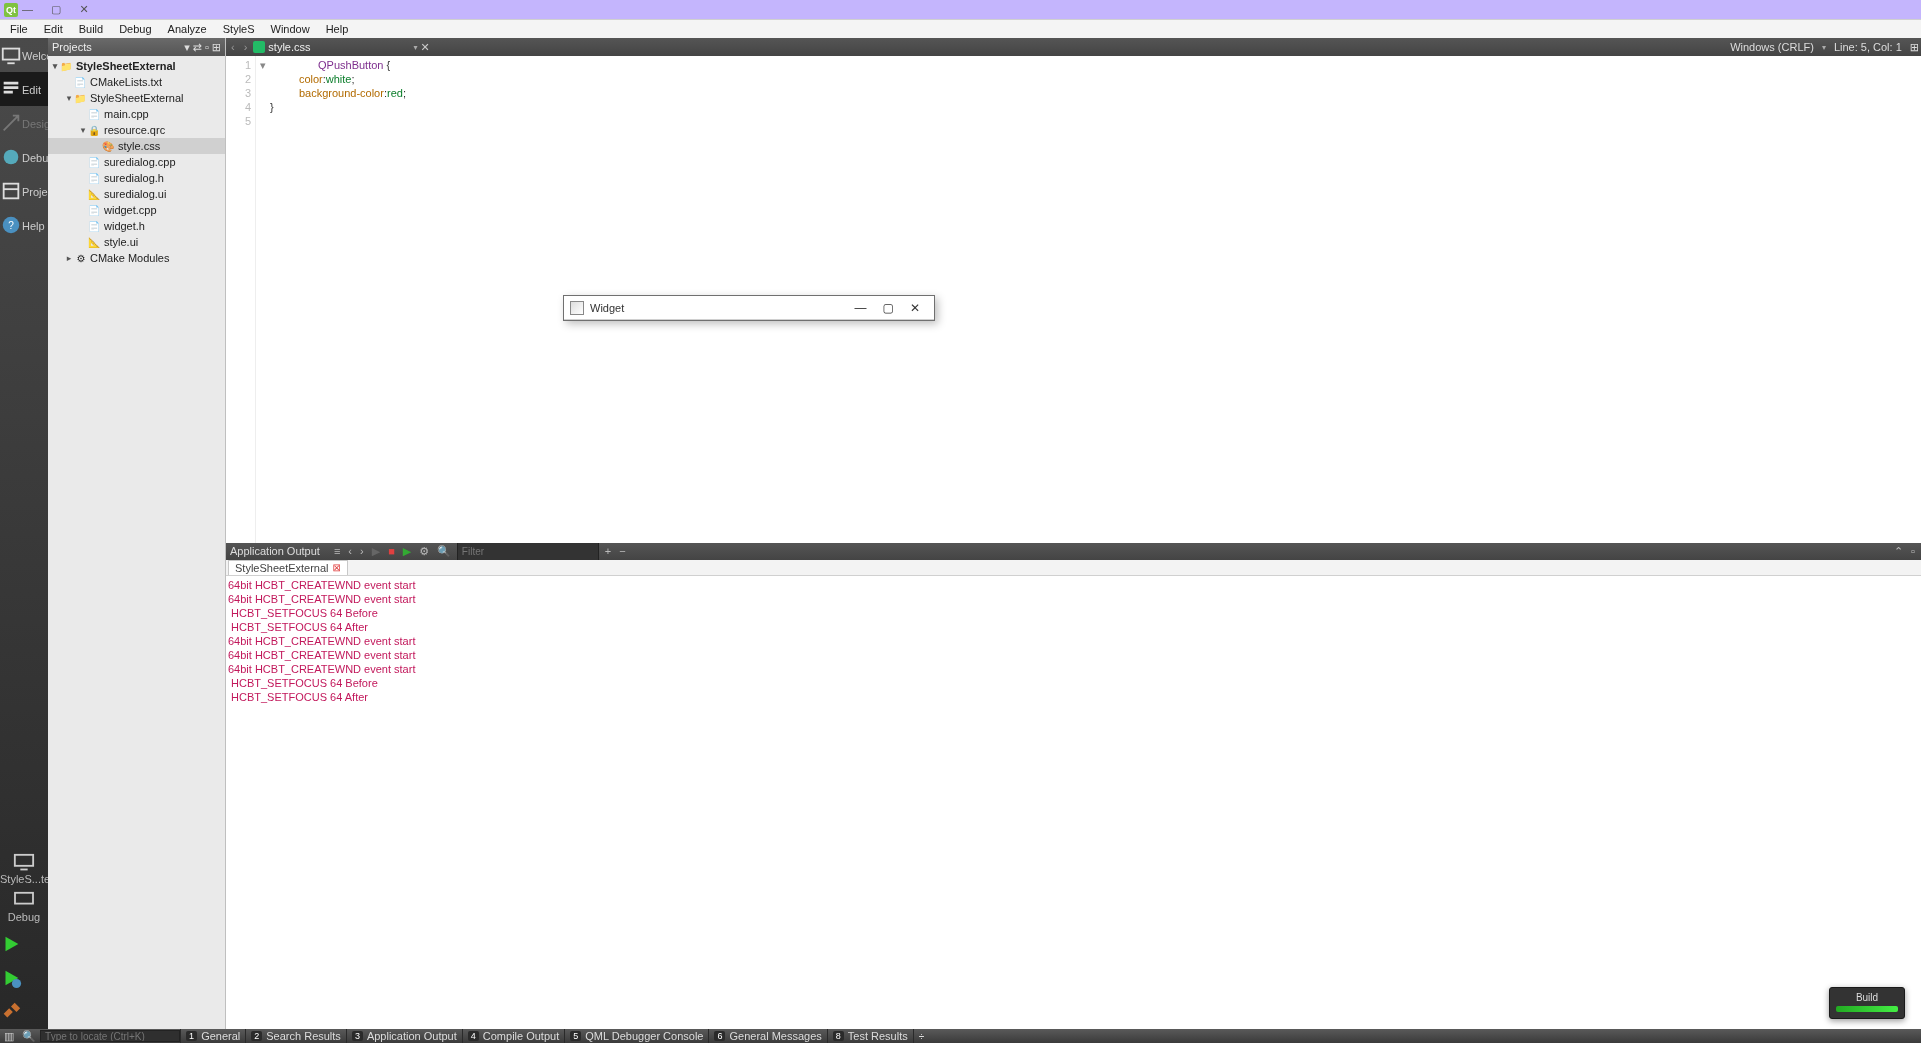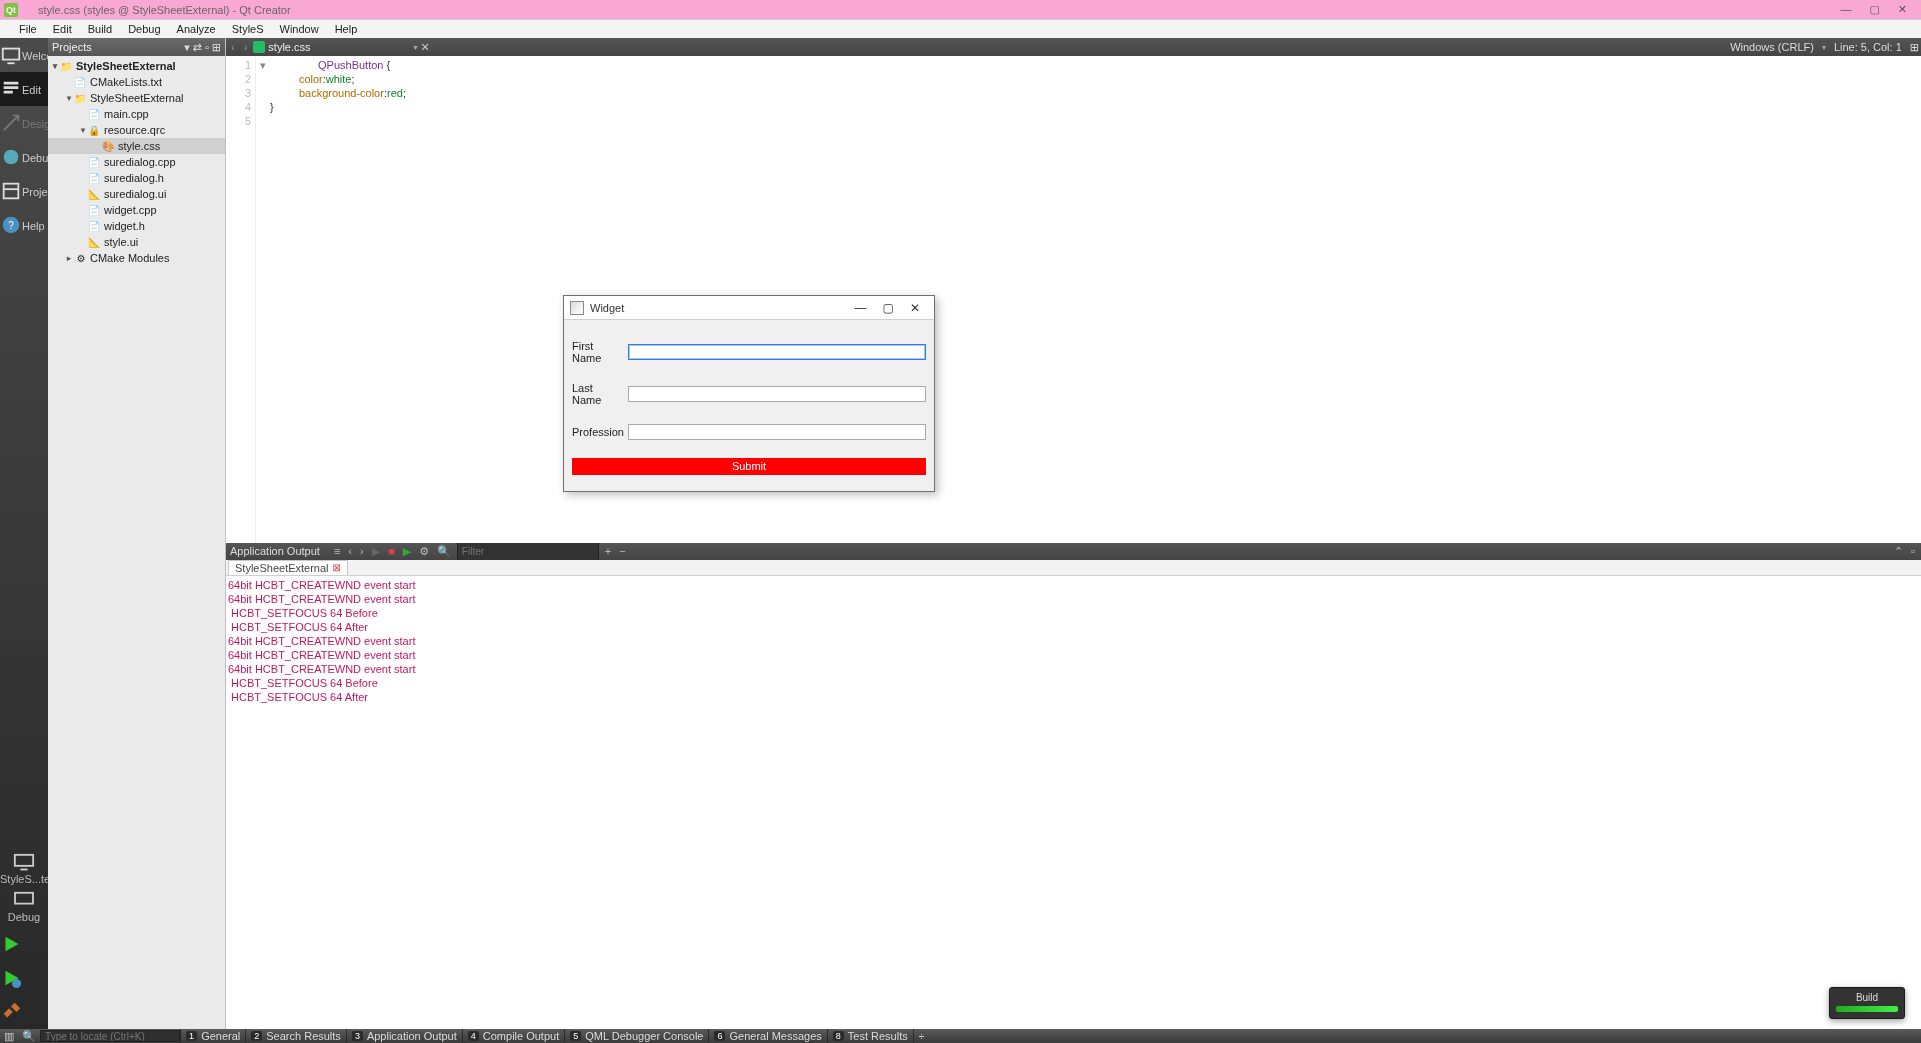--- a/index.html
+++ b/index.html
@@ -1,24 +1,24 @@
 <!DOCTYPE html>
 <html><head>
 <meta charset="utf-8">
 <style>
 * { margin: 0; padding: 0; box-sizing: border-box; font-family: "Segoe UI", Tahoma, sans-serif; font-size: 11px; }
 html, body { width: 100%; height: 100%; overflow: hidden; background: #f0f0f0; }
 
-.titlebar { height: 20px; background: #f9a8d4; display: flex; align-items: center; padding-left: 4px; gap: 20px; border-bottom: 1px solid #d0d0d0;}
+.titlebar { height: 20px; background: #c4b5fd; display: flex; align-items: center; padding-left: 4px; gap: 4px; border-bottom: 1px solid #d0d0d0;}
 .titlebar .qt-icon { width: 14px; height: 14px; background: #7fc241; color: #fff; font-weight: bold; font-size: 9px; display: flex; align-items: center; justify-content: center; border-radius: 2px; }
 .titlebar .title-text { flex: 1; color: #666; }
 .titlebar .win-controls { display: flex; gap: 18px; padding-right: 14px; color: #555; font-size: 13px;}
 .titlebar .win-controls span { cursor: default; }
 
-.menubar { height: 18px; background: #f4f4f4; display: flex; align-items: center; padding-left: 11px; gap: 0;}
+.menubar { height: 18px; background: #f4f4f4; display: flex; align-items: center; padding-left: 2px; gap: 0;}
 .menubar .menu-item { padding: 2px 8px; color: #222; cursor: default; }
 
 .main-row { display: flex; height: calc(100% - 20px - 18px - 14px); }
 
 .left-rail { width: 48px; background: linear-gradient(to bottom, #4a4a4a, #282828); display: flex; flex-direction: column; align-items: center; color: #ccc; font-size: 9px; }
 .left-rail .rail-btn { width: 100%; display: flex; flex-direction: row; align-items: center; padding: 6px 0 4px 0; cursor: default; }
 .left-rail .rail-btn.selected { background: #1a1a1a; }
 .left-rail .rail-btn .icon { width: 22px; height: 22px; margin-bottom: 2px; display: flex; align-items: center; justify-content: center; color: #ddd; }
 .left-rail .rail-btn .icon svg { width: 22px; height: 22px; }
 .left-rail .spacer { flex: 1; }
@@ -94,21 +94,20 @@
 .form-row input { flex:1; height:16px; border:1px solid #a9a9a9; background:#fff; padding:0 3px; font-size:11px;}
 .form-row input.focused { border:1px solid #2e7cd6; box-shadow: 0 0 0 1px #a6c8ff inset;}
 .submit-btn { width:100%; height:17px; background:#ff0000; color:#fff; text-align:center; line-height:17px; font-size:11px; cursor:default;}
 
 </style>
 </head>
 <body>
 
 <div class="titlebar">
   <div class="qt-icon">Qt</div>
-  <div class="title-text">style.css (styles @ StyleSheetExternal) - Qt Creator</div>
   <div class="win-controls">
     <span>—</span>
     <span>▢</span>
     <span>✕</span>
   </div>
 </div>
 
 <div class="menubar">
   <div class="menu-item">File</div>
   <div class="menu-item">Edit</div>
@@ -403,28 +402,13 @@
 </div>
 
 <div class="widget-window">
   <div class="widget-titlebar">
     <div class="wicon"></div>
     <div class="wtitle">Widget</div>
     <div class="wctrl">—</div>
     <div class="wctrl">▢</div>
     <div class="wctrl">✕</div>
   </div>
-  <div class="widget-body">
-    <div class="form-row">
-      <label>First Name</label>
-      <input class="focused" style="">
-    </div>
-    <div class="form-row">
-      <label>Last Name</label>
-      <input style="">
-    </div>
-    <div class="form-row">
-      <label>Profession</label>
-      <input style="">
-    </div>
-    <div class="submit-btn">Submit</div>
-  </div>
 </div>
 
 </body></html>

